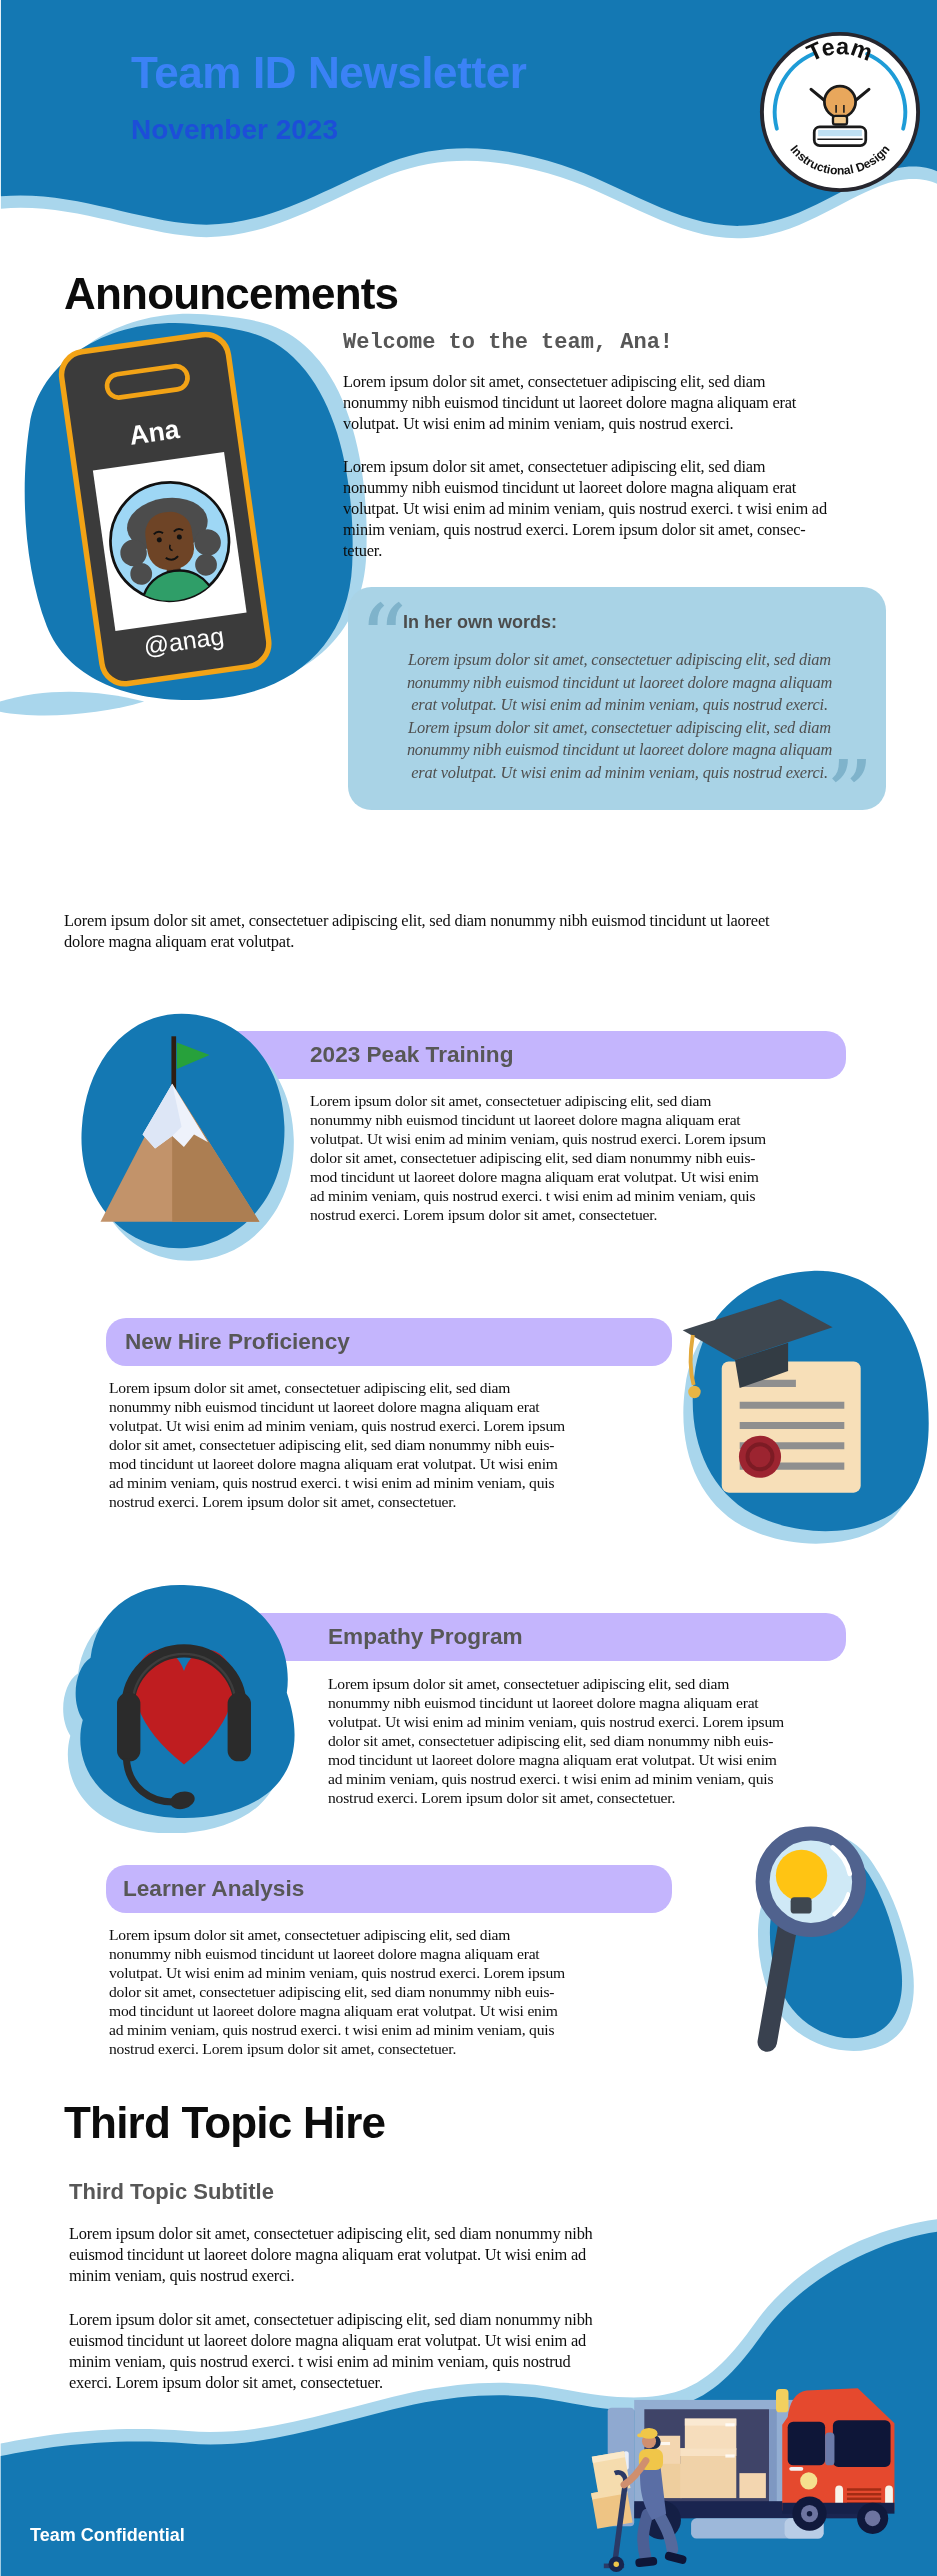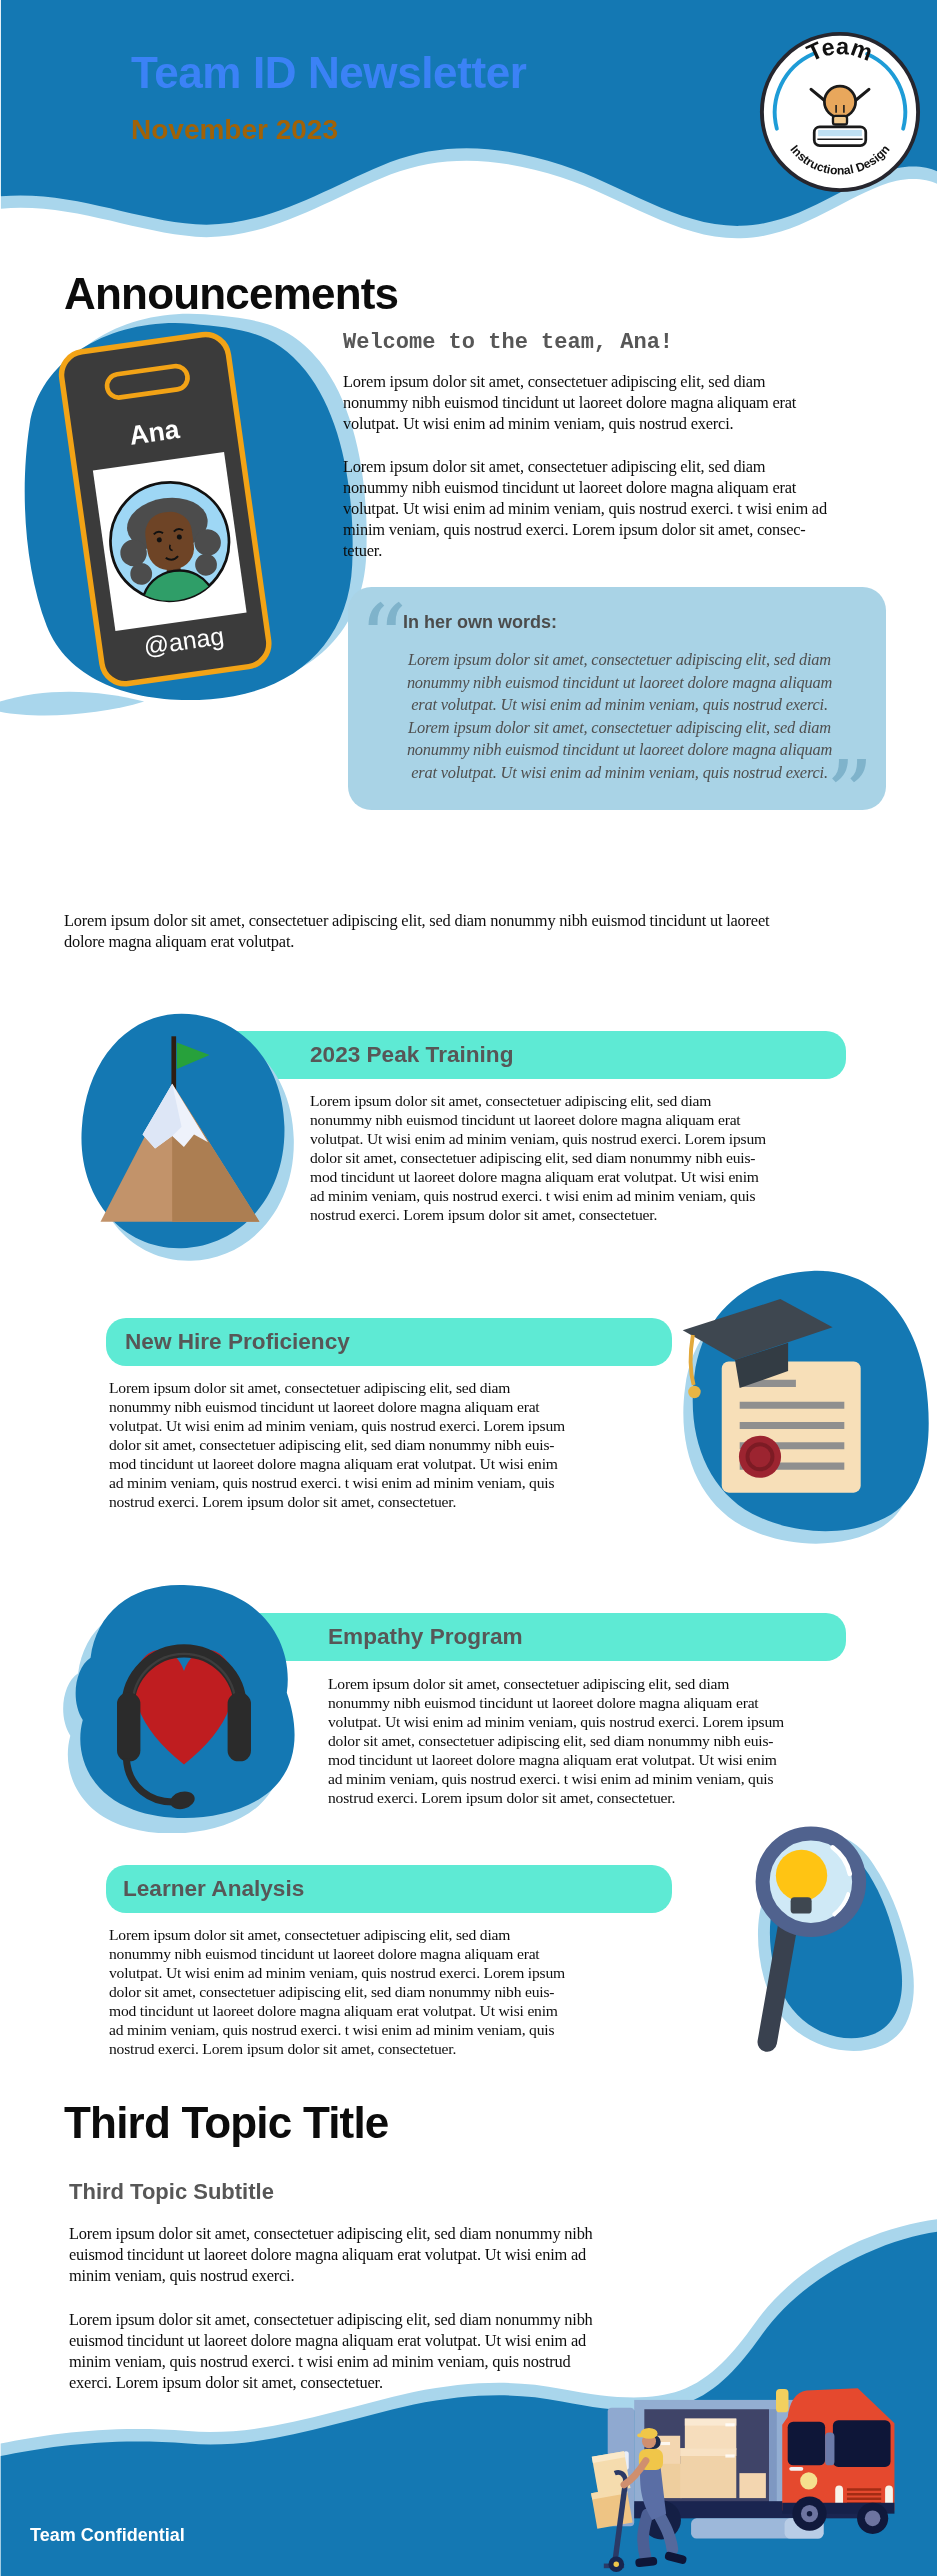--- a/index.html
+++ b/index.html
@@ -7,28 +7,28 @@
     position:relative;width:938px;height:2576px;margin:0 auto;background:#ffffff;
     font-family:"Liberation Sans","DejaVu Sans",sans-serif;overflow:hidden;
   }
   .abs{position:absolute;}
   .pre{white-space:pre-line;font-family:Liberation Serif, serif;}
   .h-section{font-size:44px;font-weight:bold;color:#0c0c0c;letter-spacing:-0.8px;line-height:1.05;}
   .h-sub{font-size:22px;font-weight:bold;color:#575757;line-height:1.1;}
   .body-txt{font-size:16.4px;line-height:21px;color:#0d0d0d;letter-spacing:-0.2px;}
   .card-body-txt{font-size:15.6px;line-height:19px;color:#0d0d0d;letter-spacing:-0.2px;}
   .newsletter-title{font-size:44px;font-weight:bold;color:#3b82f6;letter-spacing:-0.4px;}
-  .newsletter-date{font-size:28px;font-weight:bold;color:#a16207;}
+  .newsletter-date{font-size:28px;font-weight:bold;color:#1d4ed8;}
   .quote-box{
     background:#a9d3e6;border-radius:23.4px;
   }
   .quote-heading{font-size:18px;font-weight:bold;color:#4c4c4c;}
   .quote-text{font-size:16.4px;line-height:22.6px;color:#4f4f4f;font-style:italic;text-align:center;letter-spacing:-0.2px;}
   .quote-glyph{font-family:"DejaVu Serif",serif;font-size:94px;color:#7fb3cb;line-height:0.8;}
-  .title-bar{background:#5eead4;border-radius:20px;height:48px;}
+  .title-bar{background:#c4b5fd;border-radius:20px;height:48px;}
   .card-title{font-size:22.6px;font-weight:bold;color:#575757;line-height:48px;}
   .footer-text{font-size:18px;font-weight:bold;color:#ffffff;}
   svg text{font-family:"Liberation Sans","DejaVu Sans",sans-serif;}
 </style>
 </head>
 <body>
 
 <div class="page">
 
   <svg class="abs" style="left:0;top:0;" width="938" height="243" viewBox="0 0 1202 312">
@@ -217,21 +217,21 @@
     <path d="M148,108 A54,54 0 0 1 130,134" stroke="#ffffff" stroke-width="5" fill="none" stroke-linecap="round"></path>
   </svg>
   <div class="abs card-body-txt pre" style="left:109px;top:1925px;width:546px;">Lorem ipsum dolor sit amet, consectetuer adipiscing elit, sed diam
 nonummy nibh euismod tincidunt ut laoreet dolore magna aliquam erat
 volutpat. Ut wisi enim ad minim veniam, quis nostrud exerci. Lorem ipsum
 dolor sit amet, consectetuer adipiscing elit, sed diam nonummy nibh euis-
 mod tincidunt ut laoreet dolore magna aliquam erat volutpat. Ut wisi enim
 ad minim veniam, quis nostrud exerci. t wisi enim ad minim veniam, quis
 nostrud exerci. Lorem ipsum dolor sit amet, consectetuer.</div>
 
-  <div class="abs h-section" style="left:64px;top:2100px;">Third Topic Title</div>
+  <div class="abs h-section" style="left:64px;top:2100px;">Third Topic Hire</div>
   <div class="abs h-sub" style="left:69px;top:2180px;">Third Topic Subtitle</div>
   <div class="abs body-txt pre" style="left:69px;top:2223px;width:640px;">Lorem ipsum dolor sit amet, consectetuer adipiscing elit, sed diam nonummy nibh
 euismod tincidunt ut laoreet dolore magna aliquam erat volutpat. Ut wisi enim ad
 minim veniam, quis nostrud exerci.</div>
   <div class="abs body-txt pre" style="left:69px;top:2309px;width:640px;">Lorem ipsum dolor sit amet, consectetuer adipiscing elit, sed diam nonummy nibh
 euismod tincidunt ut laoreet dolore magna aliquam erat volutpat. Ut wisi enim ad
 minim veniam, quis nostrud exerci. t wisi enim ad minim veniam, quis nostrud
 exerci. Lorem ipsum dolor sit amet, consectetuer.</div>
 
   <svg class="abs" style="left:0;top:2216px;" width="938" height="360" viewBox="0 0 1202 462">

